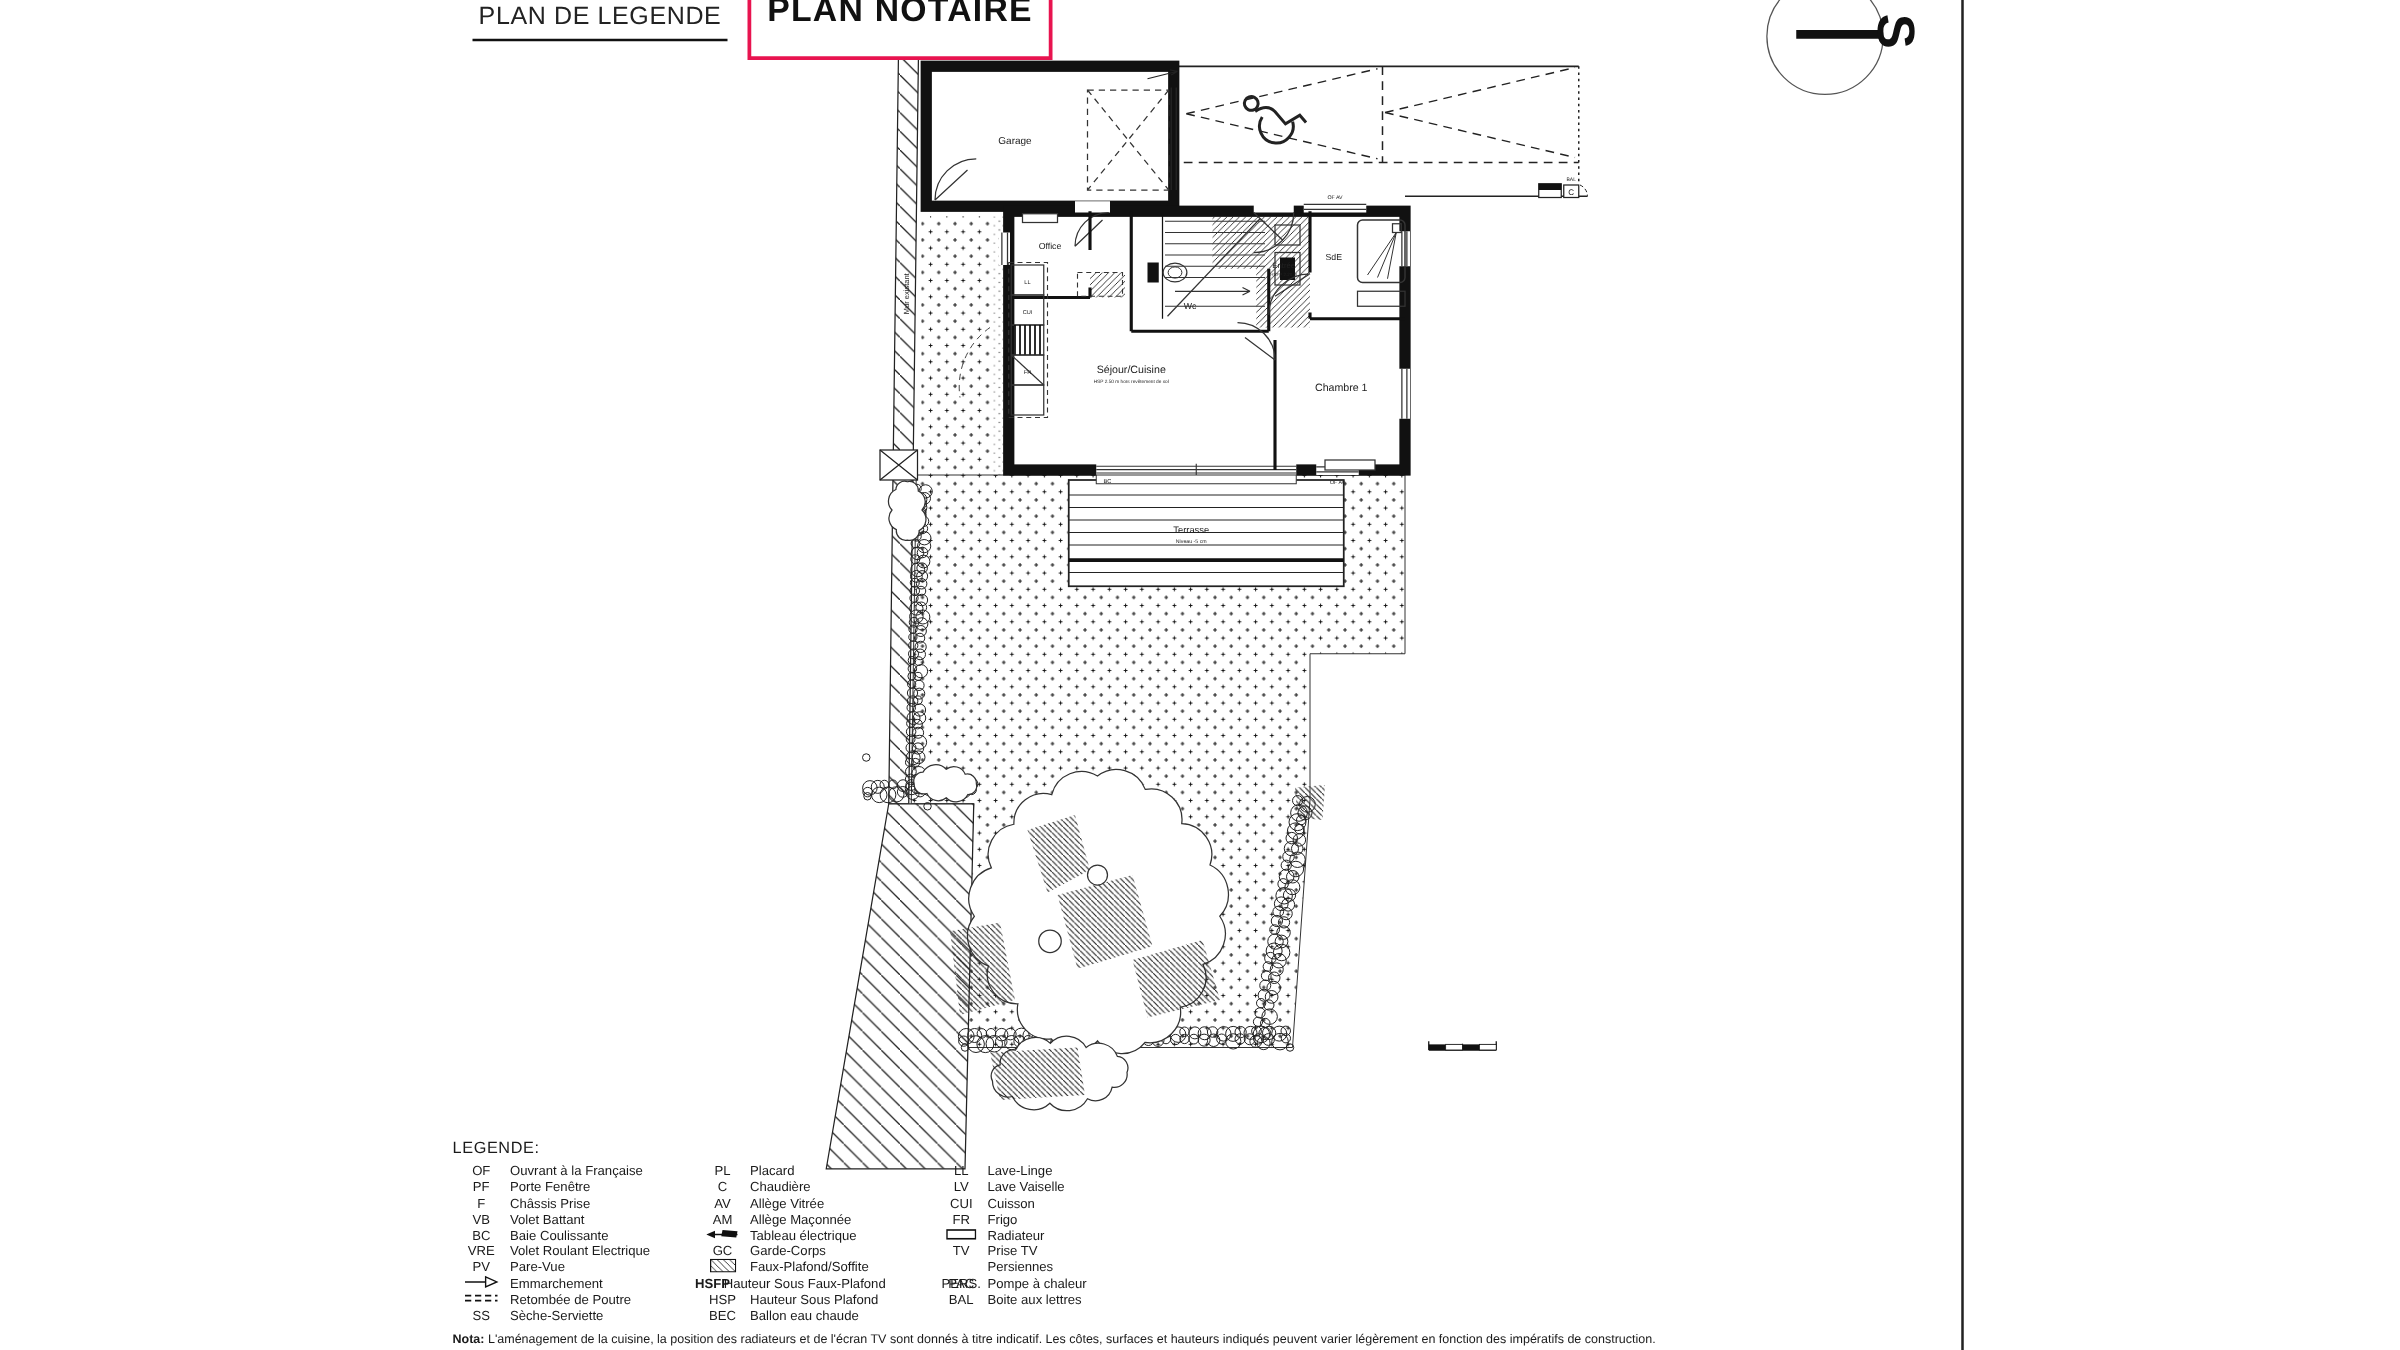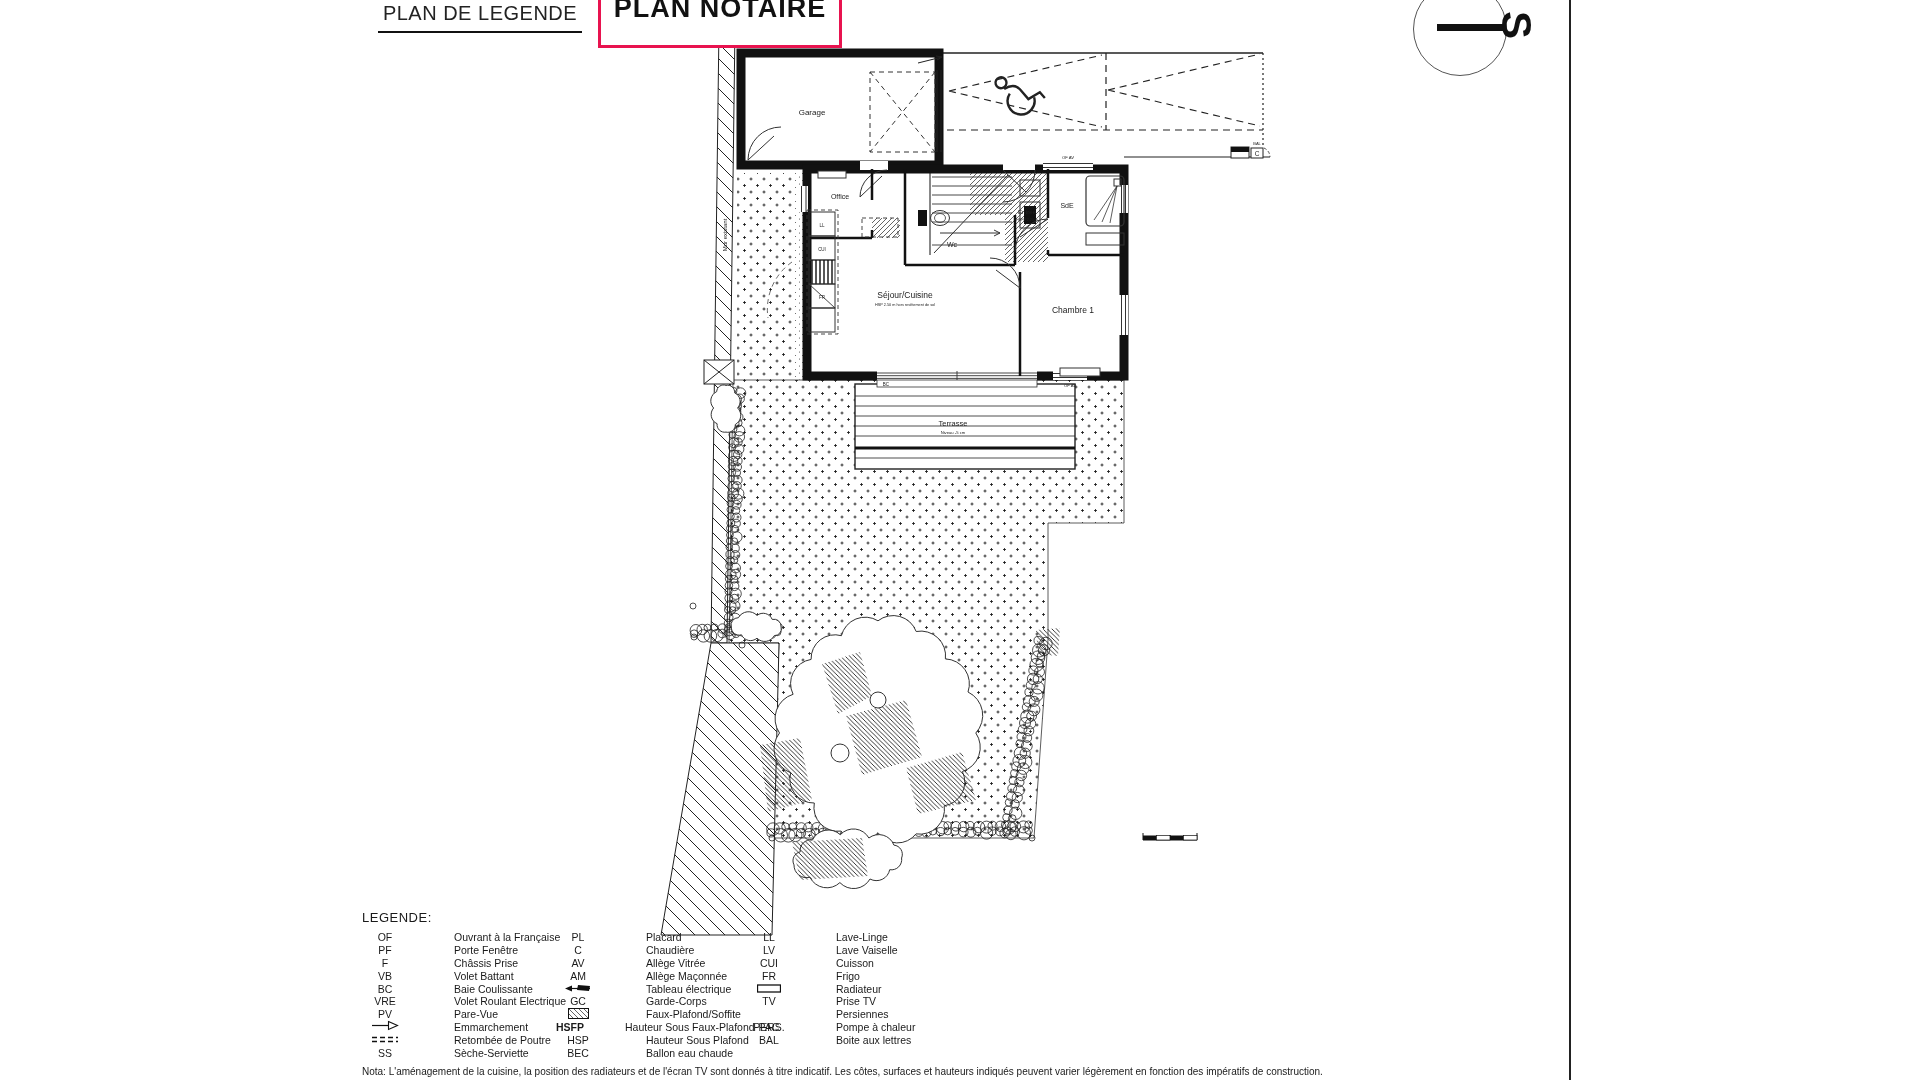--- a/index.html
+++ b/index.html
@@ -18,24 +18,24 @@
   .compass-needle{position:absolute;left:1437px;top:24px;width:68px;height:7px;background:#111;}
   .compass-letter{position:absolute;left:1502px;top:4px;font-size:42px;font-weight:bold;
     transform:rotate(90deg);line-height:1;}
   
   #legend{position:absolute;left:362px;top:910px;}
   .legend-title{font-size:13px;letter-spacing:.5px;margin-bottom:6px;color:#1a1a1a;}
   #legend-cols{position:relative;}
   .legend-col{position:absolute;top:0;}
   .legend-row{display:flex;align-items:center;height:12.8px;font-size:10.5px;color:#1a1a1a;white-space:nowrap;}
   .legend-abbr{display:inline-block;width:46px;flex:none;text-align:center;}
-  .legend-label{display:inline-block;margin-left:46px;}
+  .legend-label{display:inline-block;}
   
   .note{position:absolute;left:362px;top:1066px;width:1190px;font-size:10px;color:#1a1a1a;white-space:nowrap;}
-  .note b{font-weight:normal;}
+  .note b{font-weight:bold;}
 </style>
 </head>
 <body>
 
 <div id="stage">
 
   <svg id="plan-svg" width="1920" height="1080" viewBox="0 0 1920 1080">
     <defs>
       <pattern id="dots" width="13" height="13" patternUnits="userSpaceOnUse">
         <path d="M2,3.5h3M3.5,2v3" stroke="#111" stroke-width="0.8" fill="none"></path>

